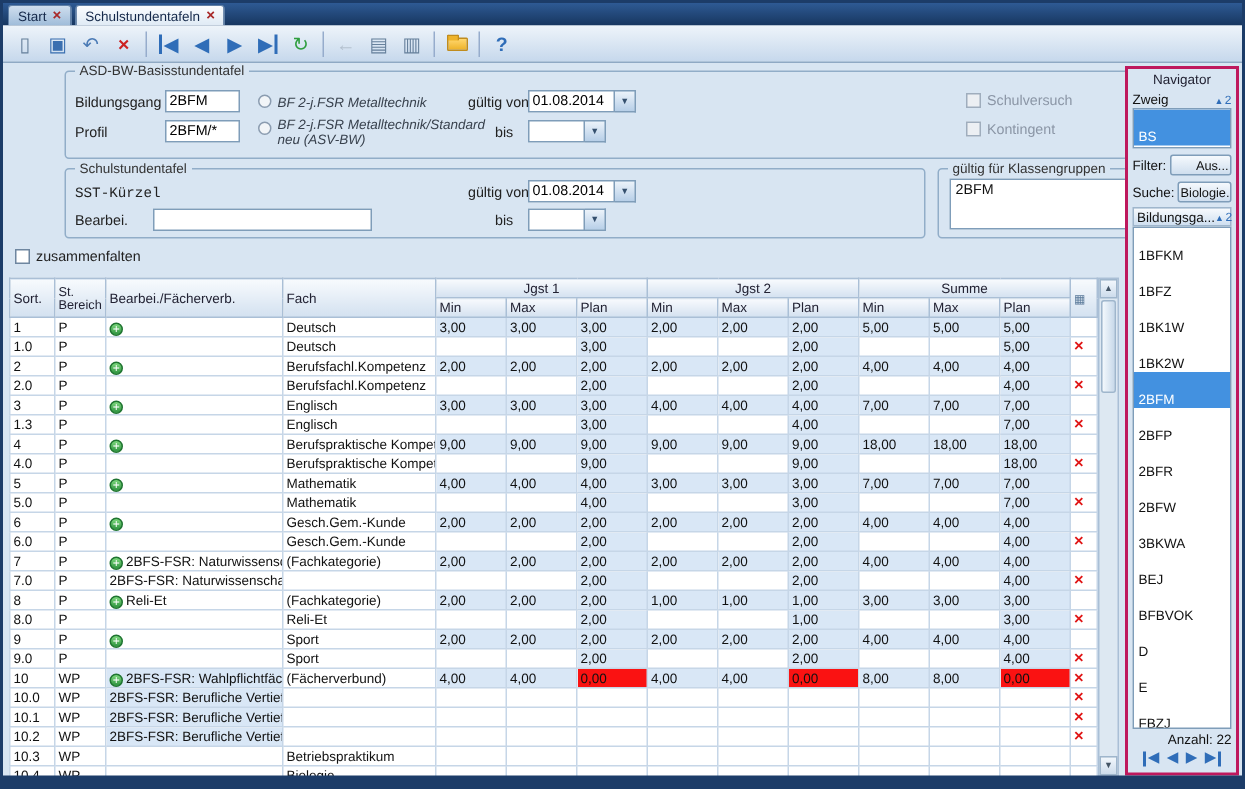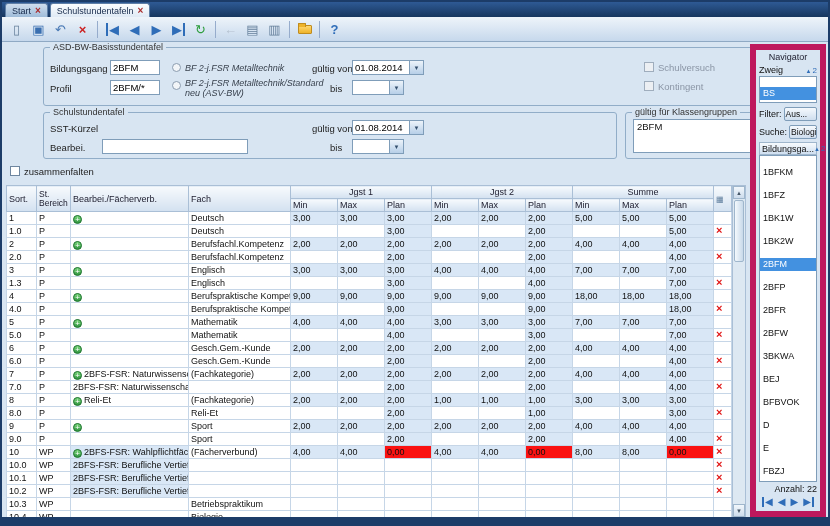--- a/index.html
+++ b/index.html
@@ -68,32 +68,32 @@
 
   
   .vscroll{width:14px;height:333px;background:#dde8f2;border:1px solid #aabfd6;display:flex;flex-direction:column;}
   .sarr{height:13px;background:linear-gradient(#f2f7fc,#cddcec);border:1px solid #9fb6cc;display:flex;align-items:center;justify-content:center;}
   .sarr.up::after{content:"▲";font-size:6px;color:#456;}
   .sarr.dn::after{content:"▼";font-size:6px;color:#456;}
   .strack{flex:1;position:relative;}
   .sthumb{position:absolute;top:1px;left:1px;right:1px;height:62px;background:linear-gradient(90deg,#f4f9fd,#c8d9ea);border:1px solid #9fb6cc;border-radius:2px;}
 
   
-  .navpanel{position:absolute;left:750px;top:44px;width:76px;height:473px;background:#d8e5f2;border:6px solid #be185d;padding:2px 3px;display:flex;flex-direction:column;}
+  .navpanel{position:absolute;left:750px;top:44px;width:76px;height:473px;background:#d8e5f2;border:2px solid #be185d;padding:2px 3px;display:flex;flex-direction:column;}
   .ntitle{text-align:center;font-size:9px;color:#223;height:12px;flex:none;}
   .nsec{display:flex;justify-content:space-between;align-items:center;font-size:9px;height:12px;flex:none;}
   .sortind{display:flex;align-items:center;gap:1px;font-size:8px;color:#2f6db8;}
   .sortind .tri::after{content:"▲";font-size:6px;}
   .nlist{background:#fff;border:1px solid #7f9db9;overflow:hidden;flex:none;}
   .nlist.zweig{height:27px;}
   .nlist.big{flex:1;}
-  .nitem{height:13px;line-height:13px;padding:0 3px;font-size:9px;white-space:nowrap;overflow:hidden;margin-top:10px;}
+  .nitem{height:13px;line-height:13px;padding:12px 3px;font-size:9px;white-space:nowrap;overflow:hidden;}
   .nitem.sel{background:#4391e0;color:#fff;}
   .nrow{display:flex;align-items:center;gap:2px;margin-top:3px;height:15px;flex:none;font-size:9px;}
-  .nbtn{flex:1;height:14px;line-height:12px;background:linear-gradient(#f5f9fd,#cfdeee);border:1px solid #7f9db9;border-radius:2px;font-size:8.5px;text-align:left;white-space:nowrap;overflow:hidden;padding:0 1px;}
+  .nbtn{flex:1;height:14px;line-height:12px;background:linear-gradient(#f5f9fd,#cfdeee);border:1px solid #7f9db9;border-radius:2px;font-size:8.5px;text-align:right;white-space:nowrap;overflow:hidden;padding:0 1px;}
   .nlhead{display:flex;justify-content:space-between;align-items:center;background:linear-gradient(#f7fafd,#cfdff0);border:1px solid #9fb6cc;height:13px;padding:0 2px;font-size:9px;margin-top:3px;flex:none;}
   .ncount{font-size:9px;text-align:right;height:12px;padding-top:2px;flex:none;}
   .nbtns{display:flex;justify-content:center;gap:5px;height:15px;align-items:center;flex:none;}
   .nnav{color:#2f6db8;font-size:10px;line-height:1;}
 
   .statusbar{position:absolute;left:2px;right:2px;bottom:2px;height:7px;background:#1c3c68;}
 </style>
 </head>
 <body>
 
@@ -178,21 +178,21 @@
   <span class="combo" style="left:308px;top:32px;width:52px;">
     <input class="cval" readonly="" value="" style="">
     <span class="cbtn"></span>
   </span>
   <span class="cb" style="left:600px;top:33px;"></span>
   <span class="cblabel" style="left:614px;top:33px;">Kontingent</span>
 </div>
 
 <div class="gbox" style="left:6px;top:112px;width:574px;height:47px;">
   <span class="gtitle">Schulstundentafel</span>
-  <span class="flabel" style="left:6px;top:10px;">SST-Kürzel</span>
+  <span class="flabel" style="left:6px;top:10px;font-family:Liberation Mono, monospace;">SST-Kürzel</span>
   <span class="flabel" style="left:268px;top:10px;">gültig von</span>
   <span class="combo" style="left:308px;top:7px;width:72px;">
     <input class="cval" readonly="" value="01.08.2014" style="">
     <span class="cbtn"></span>
   </span>
   <span class="flabel" style="left:6px;top:29px;">Bearbei.</span>
   <input class="tinput" style="left: 58px; top: 26px; width: 146px;" readonly="" value="">
   <span class="flabel" style="left:286px;top:29px;">bis</span>
   <span class="combo" style="left:308px;top:26px;width:52px;">
     <input class="cval" readonly="" value="" style="">

